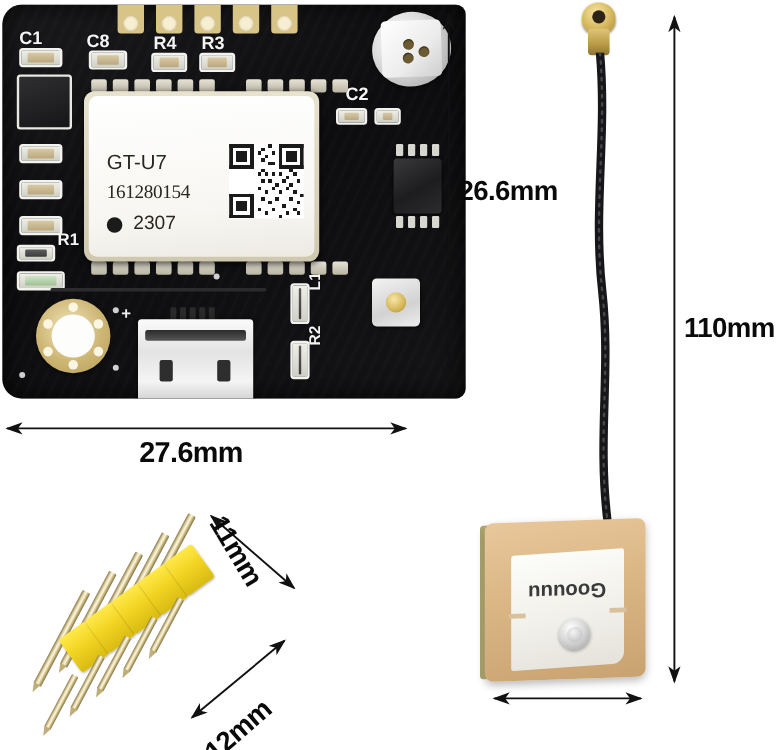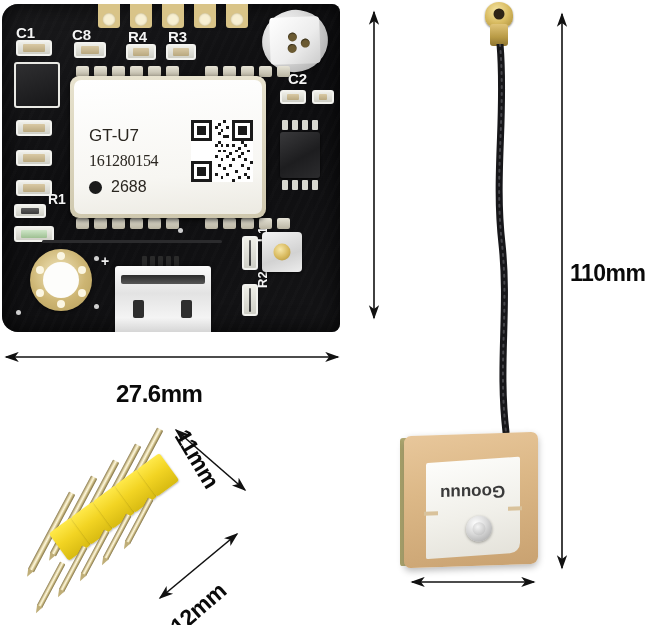--- a/index.html
+++ b/index.html
@@ -18,21 +18,21 @@
     font-weight: bold;
     color: #0a0a0a;
     white-space: nowrap;
     letter-spacing: -0.5px;
   }
 
   
   .pcb-wrap { position: absolute; left: 0; top: 0; width: 352px; height: 340px; }
   .pcb {
     position: absolute; left: 2px; top: 4px;
-    width: 338px; height: 328px;
+    width: 386px; height: 328px;
     background: linear-gradient(155deg,#1a1a1c 0%, #0d0d0f 45%, #141416 100%);
     border-radius: 16px 8px 8px 16px;
     box-shadow: inset 0 0 22px rgba(0,0,0,.85);
     overflow: hidden;
   }
   .pcb:before{
     content:""; position:absolute; inset:0;
     background:
       repeating-linear-gradient(115deg, rgba(255,255,255,.012) 0 3px, transparent 3px 9px);
   }
@@ -392,21 +392,21 @@
           <div class="mod-pin"></div>
           <div class="mod-pin"></div>
       </div>
 
       <div class="module">
         <div class="module-face">
           <div class="part-no">GT-U7</div>
           <div class="serial">161280154</div>
           <div class="datecode-row">
             <span class="dot-mark"></span>
-            <span class="datecode">2688</span>
+            <span class="datecode">2307</span>
           </div>
           <div class="qr">
             <svg width="62" height="62" viewBox="0 0 21 21" shape-rendering="crispEdges">
               <rect width="21" height="21" fill="#fff"></rect>
               <g fill="#1a1a1a">
                 <rect x="0" y="0" width="7" height="1"></rect>
                   <rect x="0" y="6" width="7" height="1"></rect>
                 <rect x="0" y="0" width="1" height="7"></rect>
                   <rect x="6" y="0" width="1" height="7"></rect>
                 <rect x="2" y="2" width="3" height="3"></rect>
@@ -557,23 +557,24 @@
 
     <line x1="6" y1="357" x2="338" y2="357" stroke="#111" stroke-width="1.6" marker-start="url(#ah2)" marker-end="url(#ah)"></line>
 
     <line x1="176" y1="430" x2="245" y2="490" stroke="#111" stroke-width="1.6" marker-start="url(#ah2)" marker-end="url(#ah)"></line>
 
     <line x1="160" y1="598" x2="237" y2="534" stroke="#111" stroke-width="1.6" marker-start="url(#ah2)" marker-end="url(#ah)"></line>
 
     <line x1="412" y1="582" x2="534" y2="582" stroke="#111" stroke-width="1.6" marker-start="url(#ah2)" marker-end="url(#ah)"></line>
   </svg>
 
+  <div class="dim-label" style="left:382px; top:146px; font-size:23px;">26.6mm</div>
 
   <div class="dim-label" style="left:570px; top:260px; font-size:23px;">110mm</div>
 
-  <div class="dim-label" style="left:116px; top:380px; font-size:24px;">27.6mm</div>
+  <div class="dim-label" style="left:116px; top:364px; font-size:24px;">27.6mm</div>
 
   <div class="dim-label" style="left:192px; top:425px; font-size:23px; transform: rotate(59deg); transform-origin: left top;">11mm</div>
 
   <div class="dim-label" style="left:183px; top:613px; font-size:23px; transform: rotate(-41deg); transform-origin: left bottom;">12mm</div>
 
 
 </div>
 
 </body></html>

